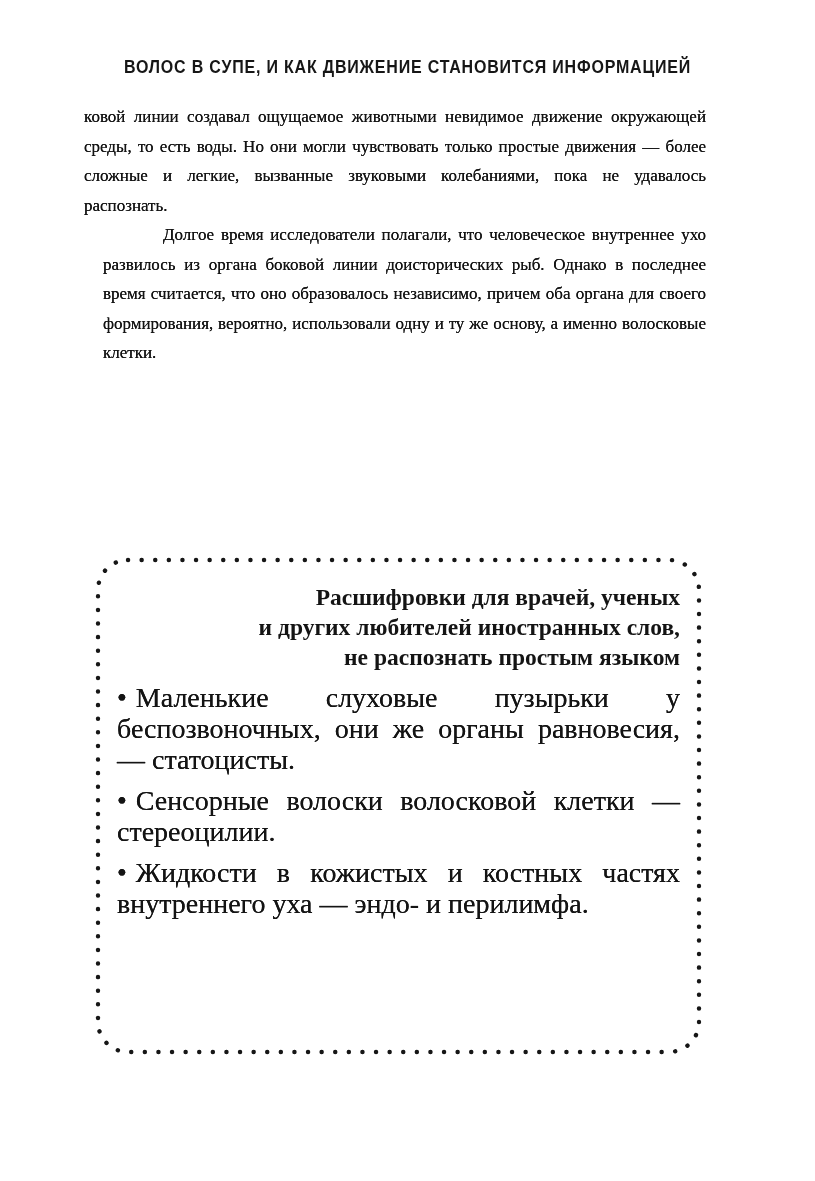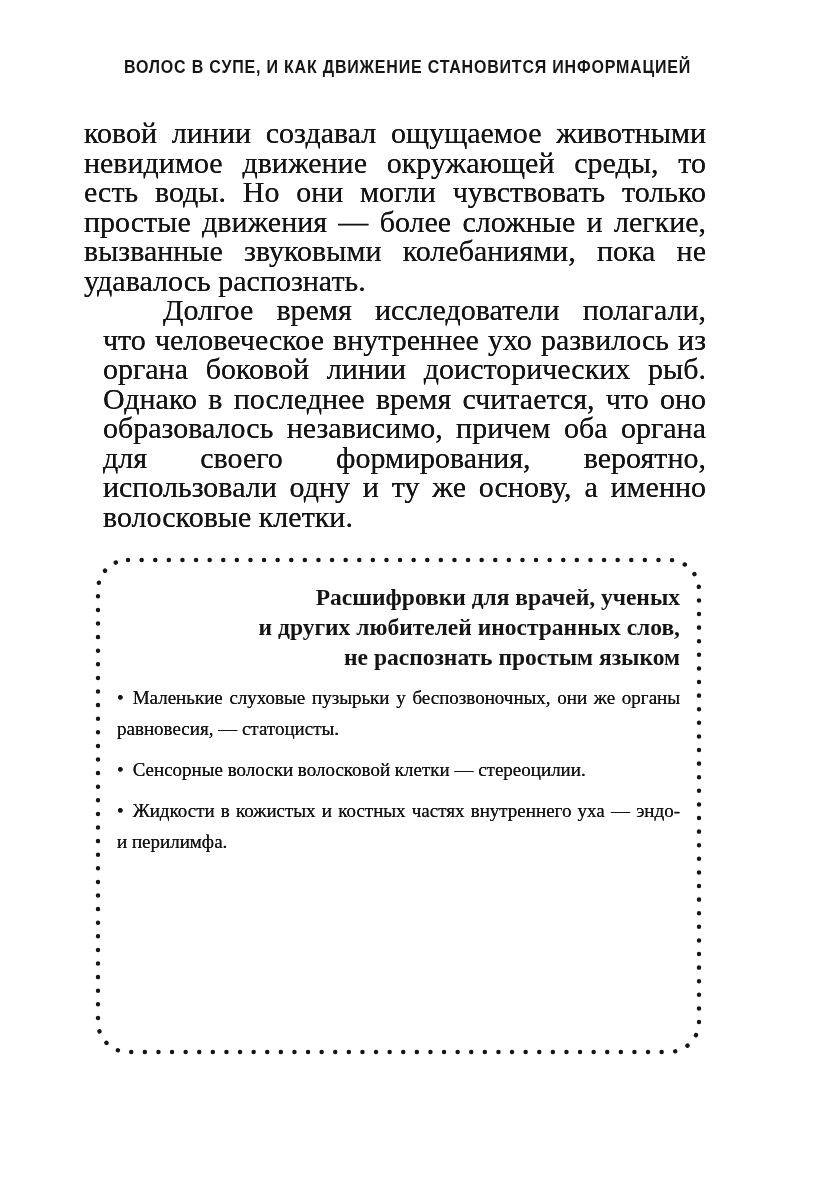--- a/index.html
+++ b/index.html
@@ -23,22 +23,22 @@
     font-family: "Liberation Sans", sans-serif;
     font-weight: 700;
     font-size: 16px;
     letter-spacing: 0.8px;
     transform: scaleY(1.12);
     transform-origin: top center;
     color: #161616;
   }
   .body-text {
     position: absolute;
-    left: 84px; top: 118px; width: 622px;
-    font-size: 30px;
+    left: 84px; top: 102px; width: 622px;
+    font-size: 17px;
     line-height: 29.5px;
     text-align: justify;
     text-align-last: left;
     text-shadow: 0 0 0.45px currentColor;
   }
   .body-text p { margin: 0; }
   .body-text p.indent { text-indent: 60px; margin-left: 19px; }
 
   .glossary {
     position: absolute;
@@ -55,21 +55,21 @@
   }
   .glossary-title {
     text-align: right;
     font-weight: 700;
     font-size: 23.5px;
     line-height: 30px;
     margin-bottom: 6px;
   }
   .glossary .bullet {
     margin: 10px 0 0 0;
-    font-size: 19px;
+    font-size: 28px;
     line-height: 31px;
     text-align: justify;
     text-align-last: left;
     text-shadow: 0 0 0.45px currentColor;
   }
   .glossary .dot {
     margin-right: 9px;
   }
   .page-number {
     position: absolute;

